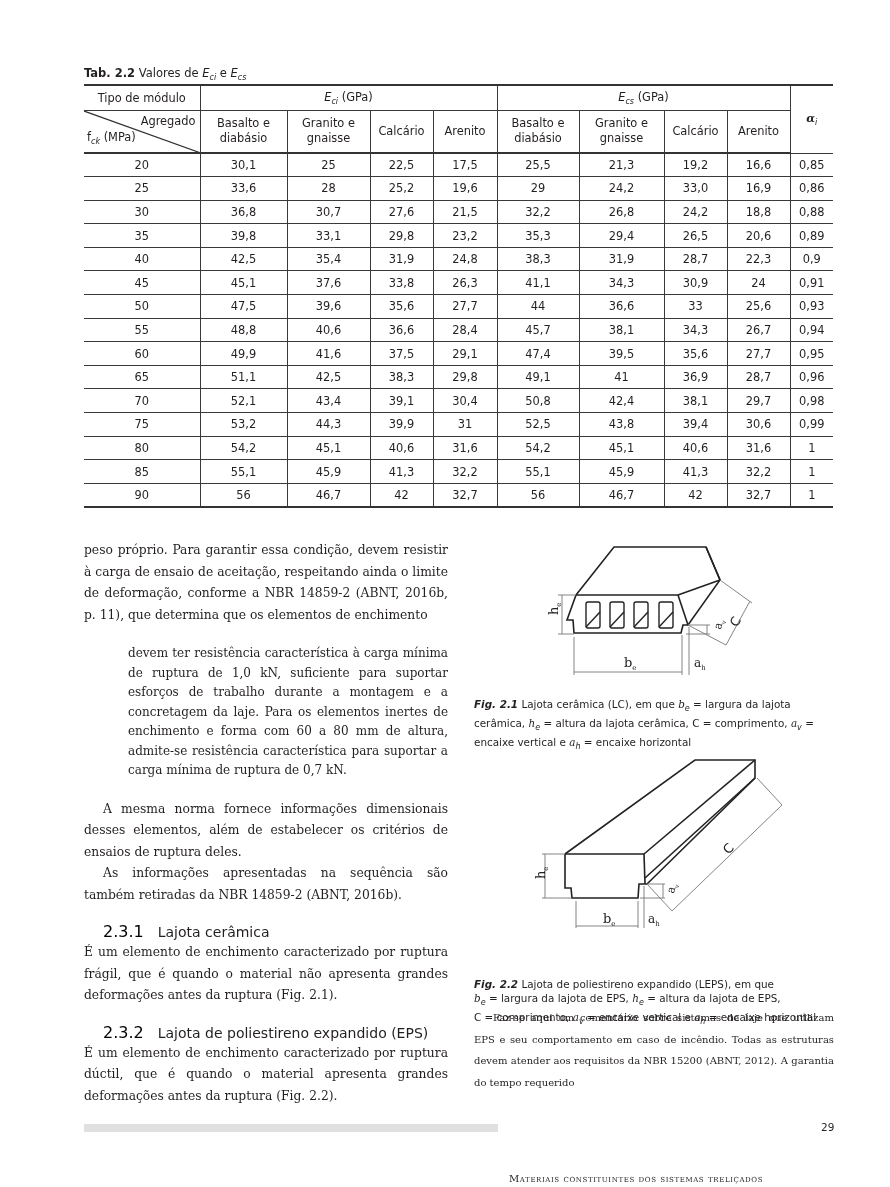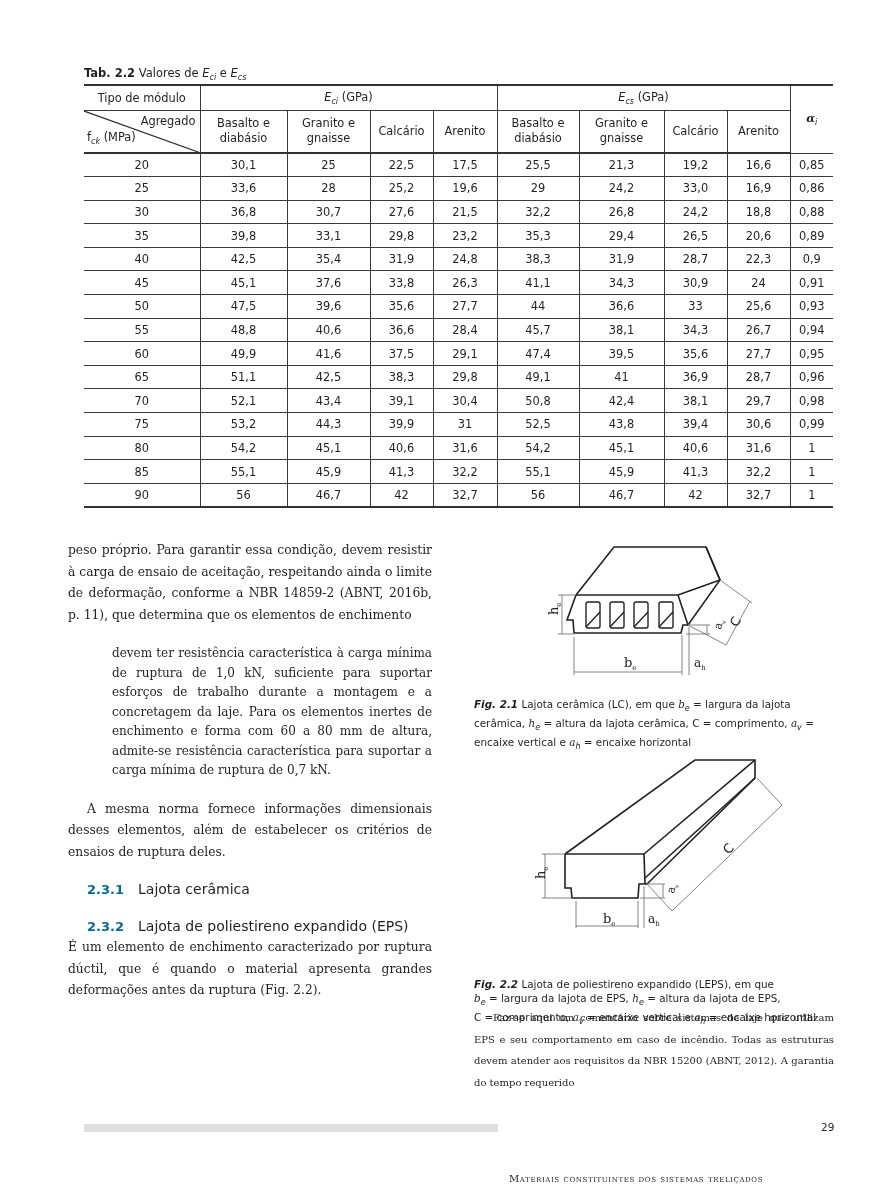--- a/index.html
+++ b/index.html
@@ -25,26 +25,26 @@
   table.values tr.hdr1 th { border-top: 2px solid #333; }
   table.values tr:last-child td { border-bottom: 2px solid #333; }
   table.values tr.hdr2 th { border-bottom: 2px solid #333; }
   .diag-cell { position: relative; }
   .diag-cell svg { position: absolute; left: 0; top: 0; width: 100%; height: 100%; }
   .diag-top { position: absolute; right: 4px; top: 3px; }
   .diag-bot { position: absolute; left: 3px; bottom: 3px; }
   sub { font-size: 8px; font-style: italic; vertical-align: -3px; }
 
   
-  .col-left { position: absolute; left: 68px; top: 540px; width: 364px; font-size: 12.3px; line-height: 21.5px; }
+  .col-left { position: absolute; left: 84px; top: 540px; width: 364px; font-size: 12.3px; line-height: 21.5px; }
   .col-left p { text-align: justify; }
   .col-left p.indent { text-indent: 19px; }
   .quote { margin: 14px 0 0 44px; font-size: 12px; line-height: 19.5px; text-align: justify; }
   .h3 { font-size: 14px; margin-top: 18px; padding-left: 19px; color: #231f20; font-weight: normal; line-height: 20px; }
-  .h3 .num { color: #0369a1; font-weight: bold; margin-right: 14px; font-size: 13px; }
+  .h3 .num { color: #000000; font-weight: normal; margin-right: 14px; font-size: 16px; }
 
   
   .fig { position: absolute; }
   .fig-caption { position: absolute; font-size: 10.4px; line-height: 14px; width: 360px; }
   .fig-caption b { font-weight: bold; font-style: italic; }
   .fig-caption i { font-style: italic; font-family: "DejaVu Serif", serif; }
 
   .col-right { position: absolute; left: 474px; top: 1007px; width: 360px; font-size: 10px; line-height: 21.5px; text-align: justify; }
   .col-right p { text-indent: 19px; }
 
@@ -283,21 +283,23 @@
         <td>32,7</td>
         <td>1</td>
       </tr>
     </tbody>
 </table>
 
 <div class="col-left serif">
   <p>peso próprio. Para garantir essa condição, devem resistir à carga de ensaio de aceitação, respeitando ainda o limite de deformação, conforme a NBR 14859-2 (ABNT, 2016b, p. 11), que determina que os elementos de enchimento</p>
   <p class="quote" style="margin-top:18px">devem ter resistência característica à carga mínima de ruptura de 1,0 kN, suficiente para suportar esforços de trabalho durante a montagem e a concretagem da laje. Para os elementos inertes de enchimento e forma com 60 a 80 mm de altura, admite-se resistência característica para suportar a carga mínima de ruptura de 0,7 kN.</p>
   <p class="indent" style="margin-top:18px">A mesma norma fornece informações dimensionais desses elementos, além de estabelecer os critérios de ensaios de ruptura deles.</p>
+  <p class="indent">As informações apresentadas na sequência são também retiradas da NBR 14859-2 (ABNT, 2016b).</p>
   <div class="h3 sans" style="margin-top:16px"><span class="num">2.3.1</span><span>Lajota cerâmica</span></div>
+  <p>É um elemento de enchimento caracterizado por ruptura frágil, que é quando o material não apresenta grandes deformações antes da ruptura (Fig. 2.1).</p>
   <div class="h3 sans" style="margin-top:16px"><span class="num">2.3.2</span><span>Lajota de poliestireno expandido (EPS)</span></div>
   <p>É um elemento de enchimento caracterizado por ruptura dúctil, que é quando o material apresenta grandes deformações antes da ruptura (Fig. 2.2).</p>
 </div>
 
 <div class="fig" style="left:520px; top:535px; width:240px; height:160px;">
   <svg width="240" height="160" viewBox="0 0 240 160">
     <g fill="none" stroke="#222" stroke-width="1.6">
       <polyline points="56,60 94,12 186,12 200,45 168,90 163,90 161,98 54,98 53,85 47,85 56,60"></polyline>
       <line x1="56" y1="60" x2="158" y2="60"></line>
       <line x1="158" y1="60" x2="200" y2="45"></line>

